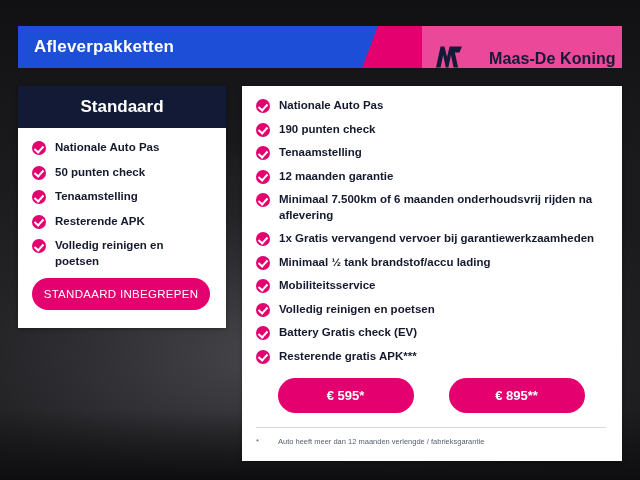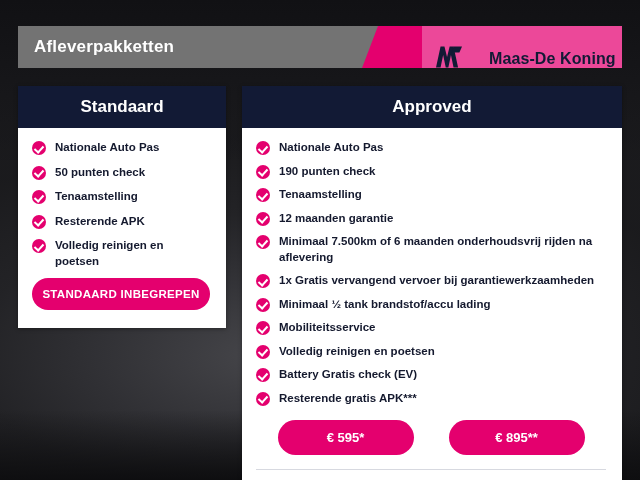--- a/index.html
+++ b/index.html
@@ -32,21 +32,21 @@
 
   
   .header {
     position: absolute; left: 18px; top: 26px;
     width: 604px; height: 42px;
     display: flex; align-items: stretch;
   }
   .header-left {
     position: relative;
     flex: 0 0 360px;
-    background: #737373;
+    background: #1d4ed8;
     display: flex; align-items: center;
   }
   .header-left::after {
     content: "";
     position: absolute; right: -16px; top: 0;
     width: 0; height: 0;
     border-top: 42px solid #121a35;
     border-right: 16px solid transparent;
   }
   .header-title {
@@ -139,21 +139,21 @@
 
   .btn-pill {
     display: block;
     width: 100%;
     margin-top: 8px;
     background: #e4006e;
     color: #ffffff;
     border: none;
     border-radius: 18px;
     font-family: "Liberation Sans", sans-serif;
-    font-weight: bold;
+    font-weight: normal;
     font-size: 11.5px;
     letter-spacing: 0.3px;
     padding: 10px 6px;
     cursor: pointer;
     text-align: center;
   }
 
   
   #card-approved { left: 242px; top: 86px; width: 380px; }
   #card-approved .feature { font-size: 11.5px; margin-bottom: 8px; }
@@ -234,21 +234,20 @@
         <li class="feature">
           <span class="check"></span>
           <span class="feature-text">Volledig reinigen en poetsen</span>
         </li>
       </ul>
       <button class="btn-pill">STANDAARD INBEGREPEN</button>
     </div>
   </div>
 
   <div class="card" id="card-approved">
-    <div class="card-header">Approved</div>
     <div class="card-body">
       <ul class="feature-list">
         <li class="feature">
           <span class="check"></span>
           <span class="feature-text">Nationale Auto Pas</span>
         </li>
         <li class="feature">
           <span class="check"></span>
           <span class="feature-text">190 punten check</span>
         </li>

